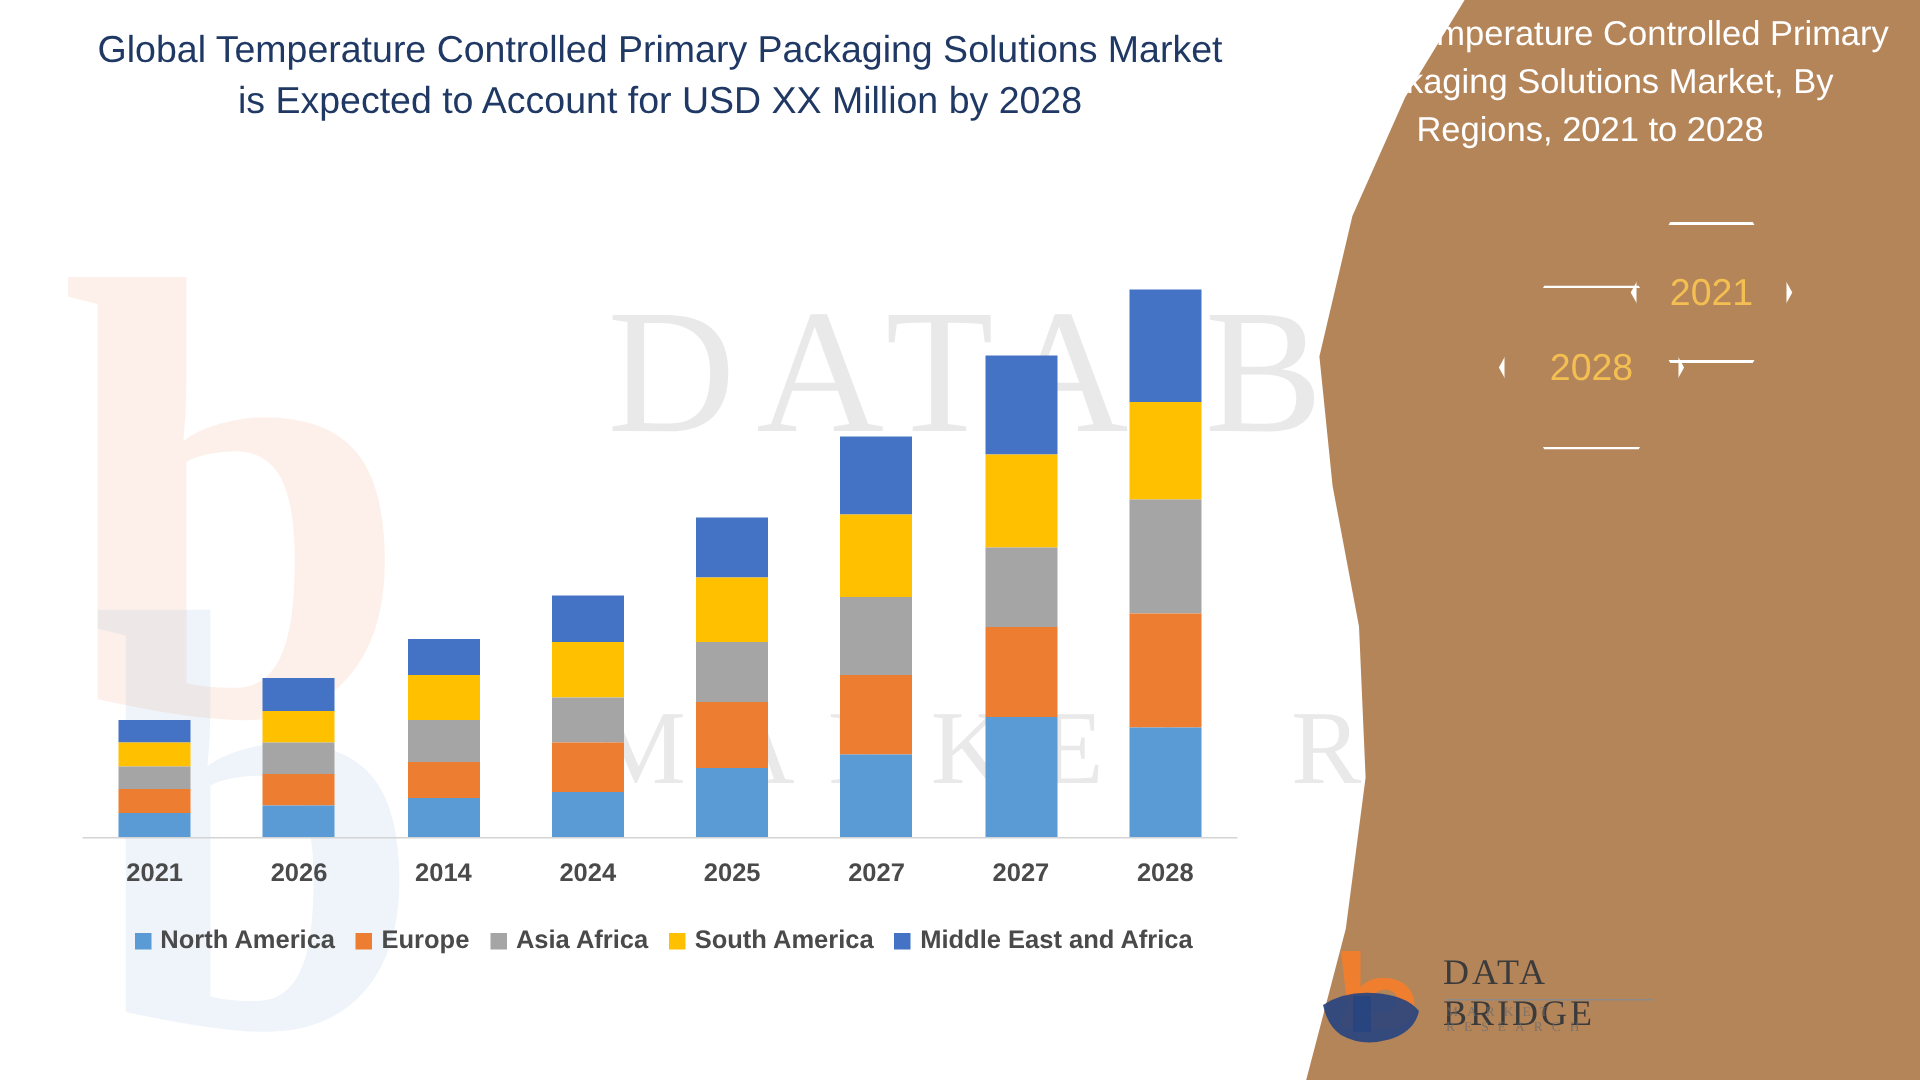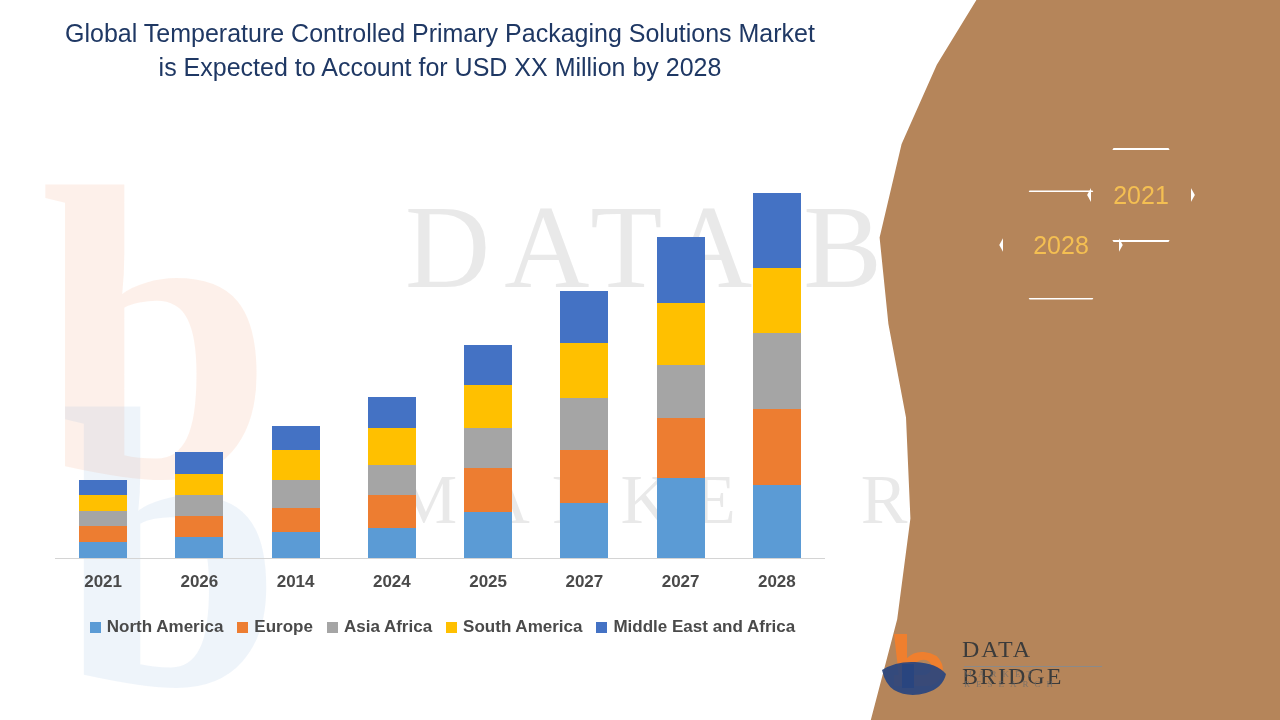--- a/index.html
+++ b/index.html
@@ -217,20 +217,21 @@
         <span class="legend-swatch" style="background: rgb(255, 192, 0);"></span>
         <span class="legend-label">South America</span>
       </div>
       <div class="legend-item">
         <span class="legend-swatch" style="background: rgb(68, 114, 196);"></span>
         <span class="legend-label">Middle East and Africa</span>
       </div>
     </div>
 
   <div class="panel"></div>
+  <div class="panel-title">Global Temperature Controlled Primary Packaging Solutions Market, By Regions, 2021 to 2028</div>
 
   <div class="hexes">
     <div class="hex hex-2021">
       <span class="hexshape"></span>
       <span>2021</span>
     </div>
     <div class="hex hex-2028">
       <span class="hexshape"></span>
       <span>2028</span>
     </div>

